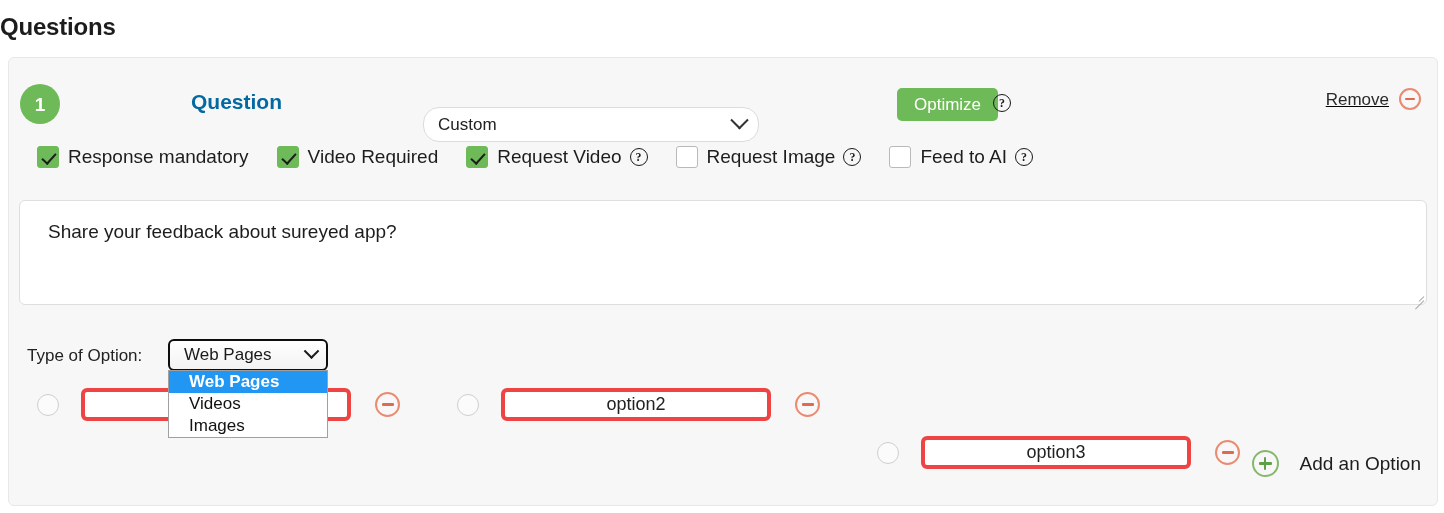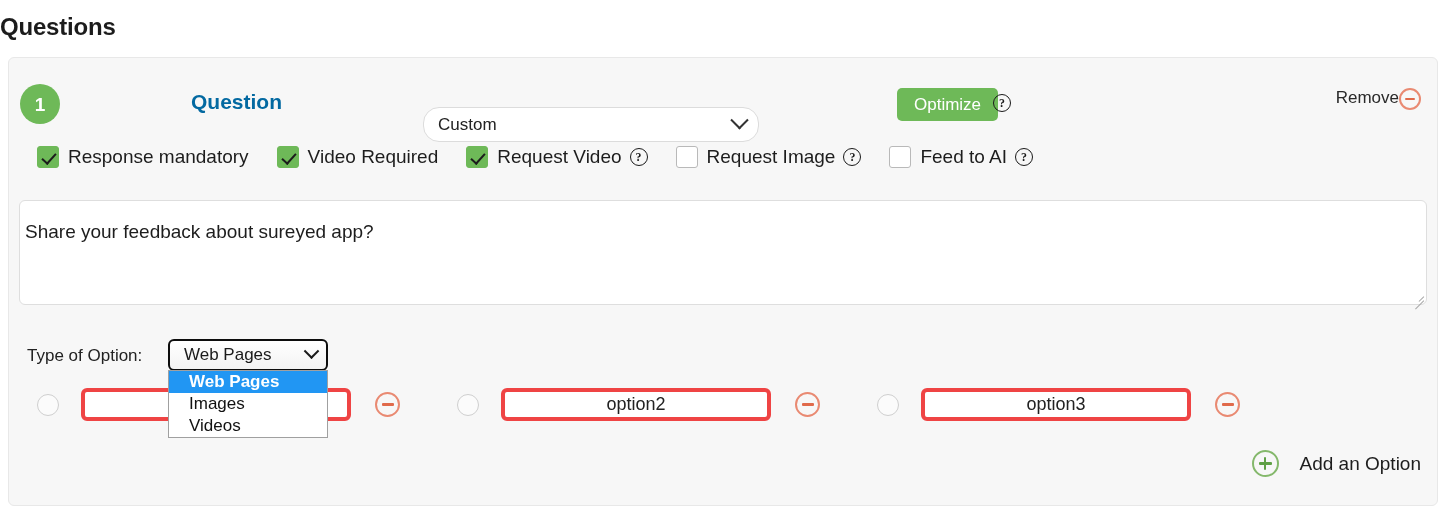--- a/index.html
+++ b/index.html
@@ -72,22 +72,23 @@
     width: 18px; height: 18px; border-radius: 50%;
     border: 1.7px solid #1a1a1a; color: #1a1a1a;
     font-size: 12px; font-weight: 700; line-height: 1;
     font-family: "Liberation Serif", serif;
     flex: none;
   }
   .optimize-help { position: absolute; left: 984px; top: 36px; }
 
   .remove-wrap {
     position: absolute; right: 16px; top: 30px;
-    display: flex; align-items: flex-start; 
+    display: flex; align-items: flex-end; gap: 10px;
     cursor: pointer;
+    text-decoration: underline;
   }
   .remove-wrap .txt { font-size: 17px; color: #2a2a2a; }
   .circ-minus {
     width: 22px; height: 22px; border-radius: 50%;
     border: 2px solid #e98a72;
     display: flex; align-items: center; justify-content: center;
     flex: none;
   }
   .circ-minus::before {
     content: ""; width: 10px; height: 2.4px; background: #e06a4b; border-radius: 1px;
@@ -115,21 +116,21 @@
   .chk-label { font-size: 19px; color: #1d1d1d; margin-left: 9px; }
   .chk-item .help-ico { margin-left: 8px; }
 
   
   .q-textarea {
     position: absolute; left: 10px; top: 142px;
     width: 1408px; height: 105px;
     background: #ffffff;
     border: 1px solid #dedede;
     border-radius: 6px;
-    padding: 20px 5px;
+    padding: 20px 28px;
     font-size: 19px; color: #1d1d1d;
     font-family: inherit;
     resize: none;
     outline: none;
   }
   .resize-grip {
     position: absolute; left: 1402px; top: 231px;
     width: 13px; height: 13px; pointer-events: none;
   }
   .resize-grip span {
@@ -174,21 +175,21 @@
     font-size: 17px; color: #111;
     cursor: pointer; white-space: nowrap;
   }
   .type-menu .opt.sel { background: #2196f3; color: #ffffff; font-weight: 700; }
 
   
   .opt-row { position: absolute; left: 0; top: 330px; width: 1430px; height: 60px; }
   .opt-item { position: absolute; display: flex; align-items: center; }
   .opt-item.i0 { left: 28px; }
   .opt-item.i1 { left: 448px; }
-  .opt-item.i2 { left: 868px; }
+  .opt-item.i2 { left: 868px; margin-top: 48px; }
   .radio {
     width: 22px; height: 22px; border-radius: 50%;
     border: 1.6px solid #cfcfcf; background: #fbfbfb;
     flex: none; cursor: pointer;
   }
   .opt-input {
     width: 270px; height: 33px;
     margin-left: 22px;
     background: #ffffff;
     border: 4px solid #ef4444;
@@ -285,22 +286,22 @@
 
     <div class="type-label">Type of Option:</div>
 
     <div class="type-select">
       <span class="val">Web Pages</span>
       <span class="chev"></span>
     </div>
 
     <div class="type-menu">
       <div class="opt sel">Web Pages</div>
+      <div class="opt">Videos</div>
       <div class="opt">Images</div>
-      <div class="opt">Videos</div>
     </div>
 
     <div class="opt-row">
 
       <div class="opt-item i0">
         <span class="radio"></span>
         <input class="opt-input" value="oprion1" style="">
         <span class="circ-minus"></span>
       </div>
 

